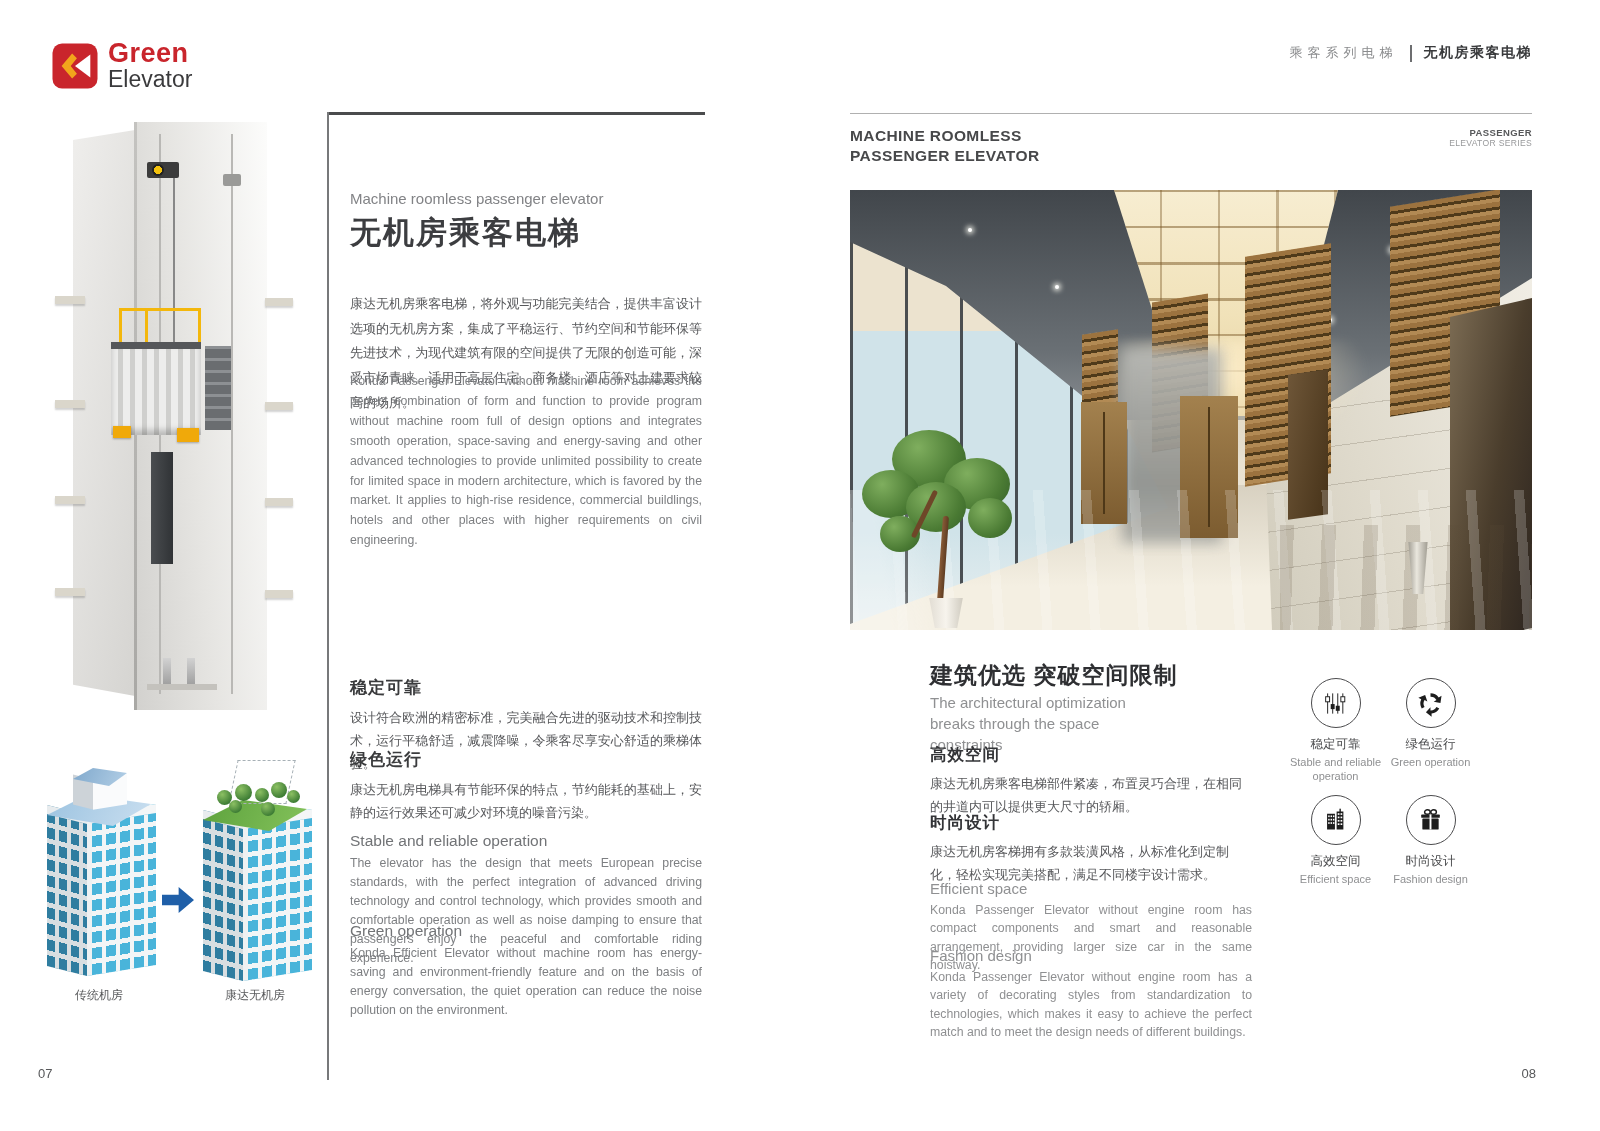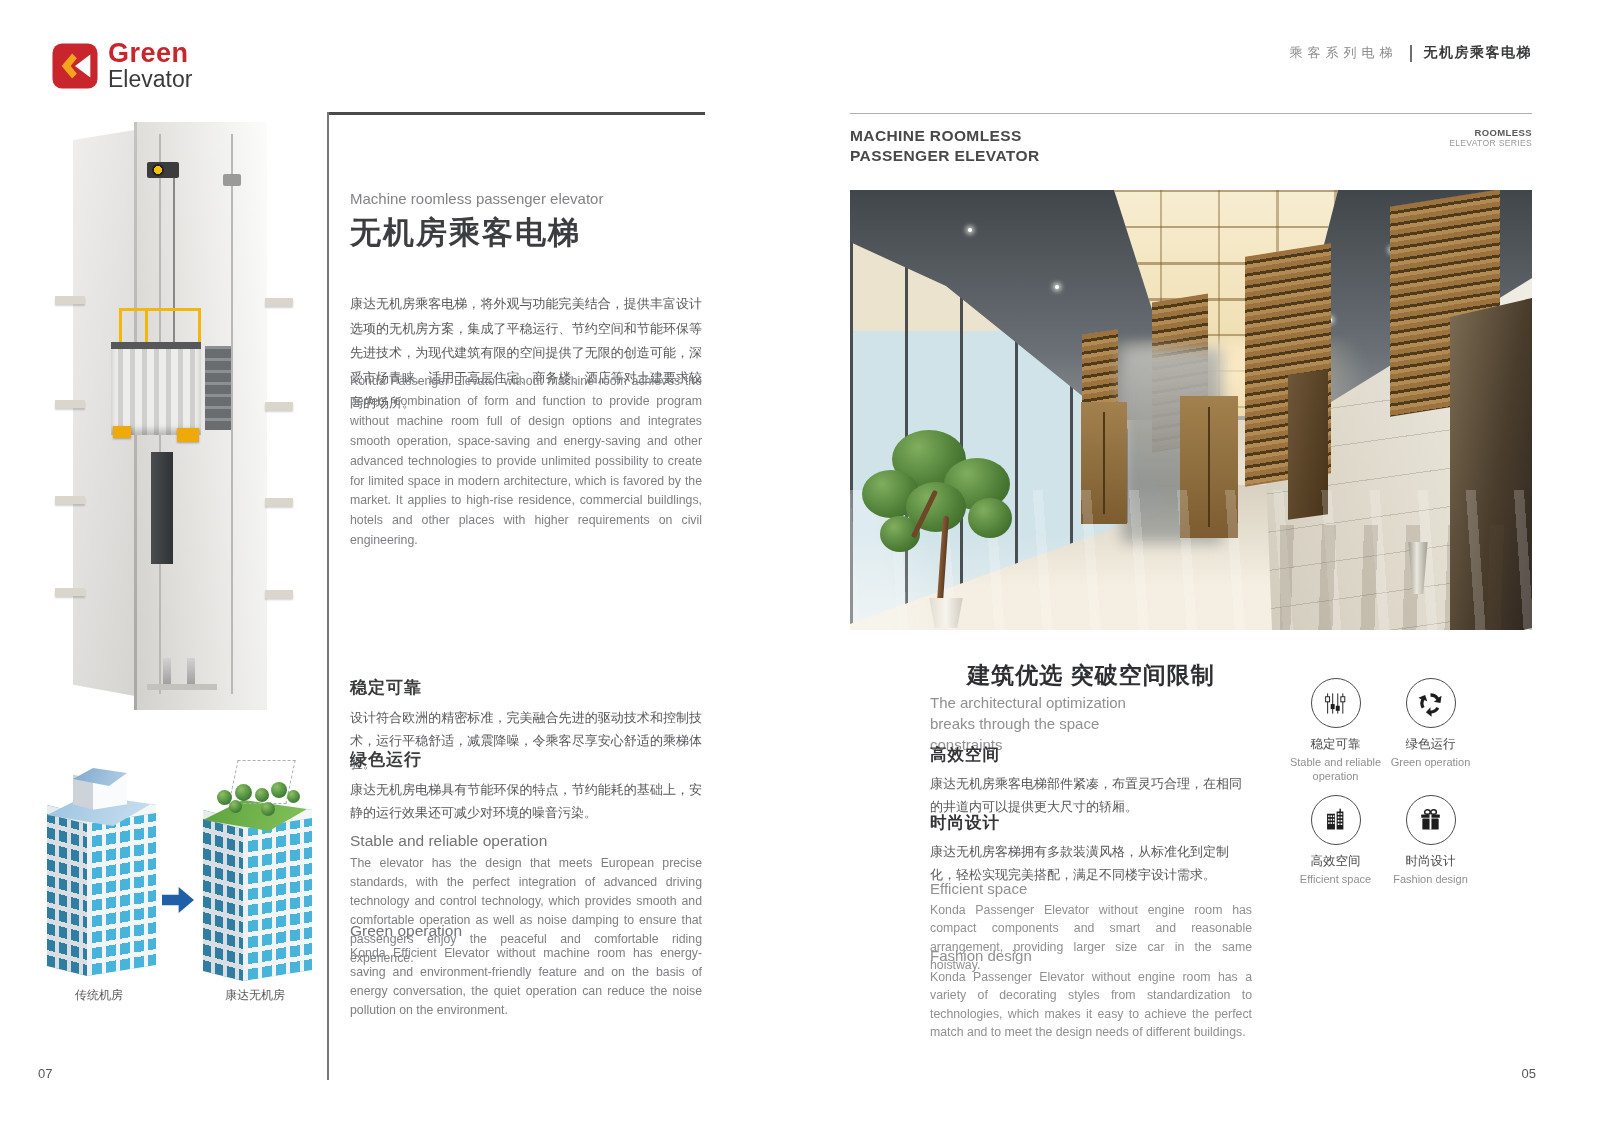--- a/index.html
+++ b/index.html
@@ -35,21 +35,21 @@
 
   
   .rhead{position:absolute;left:850px;top:126px;font-size:15.5px;font-weight:bold;color:#47484a;
          letter-spacing:.4px;line-height:1.28;}
   .rseries{position:absolute;right:68px;top:127px;text-align:right;}
   .rseries .l1{font-size:9.5px;font-weight:bold;color:#57585a;letter-spacing:.4px;}
   .rseries .l2{font-size:8.6px;color:#98999b;letter-spacing:.3px;}
 
   
   .rfeat{position:absolute;left:930px;width:322px;}
-  .feat-title-zh{font-size:23px;font-weight:bold;color:#2e2f32;letter-spacing:1px;text-align:center;}
+  .feat-title-zh{font-size:23px;font-weight:bold;color:#2e2f32;letter-spacing:1px;}
   .feat-sub{font-size:15px;color:#8f9092;line-height:1.4;width:245px;}
   .rf-zh h3{margin:0 0 7px 0;font-size:16.5px;font-weight:bold;color:#333437;letter-spacing:1px;}
   .rf-zh p{margin:0;font-size:13px;line-height:1.75;color:#57585b;}
   .rf-en h3{margin:0 0 4px 0;font-size:15px;font-weight:normal;color:#8f9092;}
   .rf-en p{margin:0;font-size:12.3px;line-height:1.5;color:#8f9092;text-align:justify;}
 
   
   .badges{position:absolute;left:1288px;top:678px;display:grid;grid-template-columns:95px 95px;row-gap:12px;}
   .badge{text-align:center;}
   .badge-circle{width:48px;height:48px;border:1.5px solid #4b4b4d;border-radius:50%;margin:0 auto;
@@ -266,21 +266,21 @@
   <div class="lcol sec-en" style="top:922px">
     <h3>Green operation</h3>
     <p>Konda Efficient Elevator without machine room has energy-saving and environment-friendly feature and on the basis of energy conversation, the quiet operation can reduce the noise pollution on the environment.</p>
   </div>
 
   <div class="rhead">
     <div>MACHINE ROOMLESS</div>
     <div>PASSENGER ELEVATOR</div>
   </div>
   <div class="rseries">
-    <div class="l1">ROOMLESS</div>
+    <div class="l1">PASSENGER</div>
     <div class="l2">ELEVATOR SERIES</div>
   </div>
 
   <div class="photo">
     <div class="ph-floor"></div>
     <div class="ph-lwall"></div>
     <div class="ph-rwall"></div>
     <div class="ph-ceil"></div>
     <div class="ph-sky"></div>
     <div class="ph-glow"></div>
@@ -417,15 +417,15 @@
           <rect x="9.5" y="20.5" width="29" height="19.5" rx="1.5" fill="#1d1d1d"></rect>
           <rect x="22.3" y="13.5" width="3.4" height="26.5" fill="#ffffff"></rect>
         </svg>
       </div>
       <div class="badge-zh">时尚设计</div>
       <div class="badge-en">Fashion design</div>
     </div>
   </div>
 
   <div class="pagenum pn-left">07</div>
-  <div class="pagenum pn-right">05</div>
+  <div class="pagenum pn-right">08</div>
 
 </div>
 
 </body></html>

